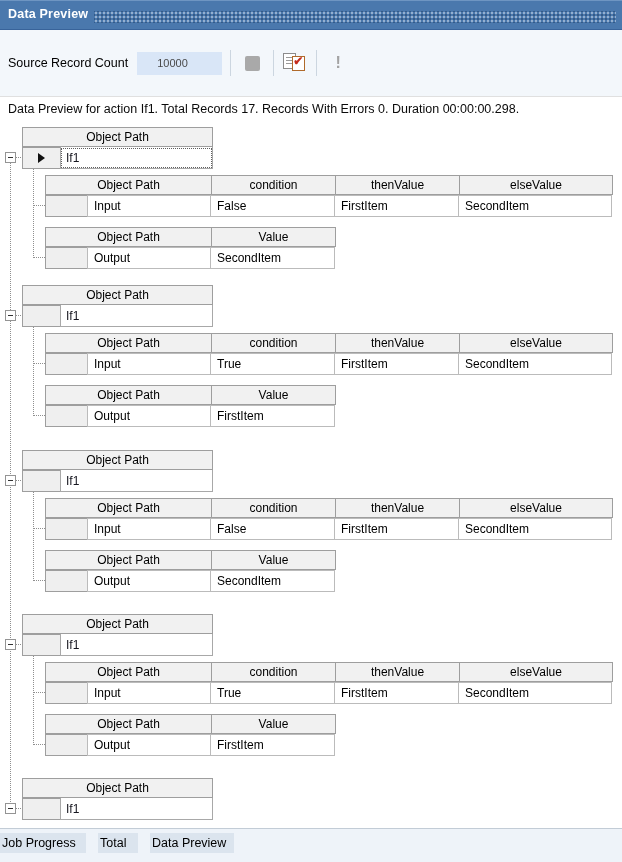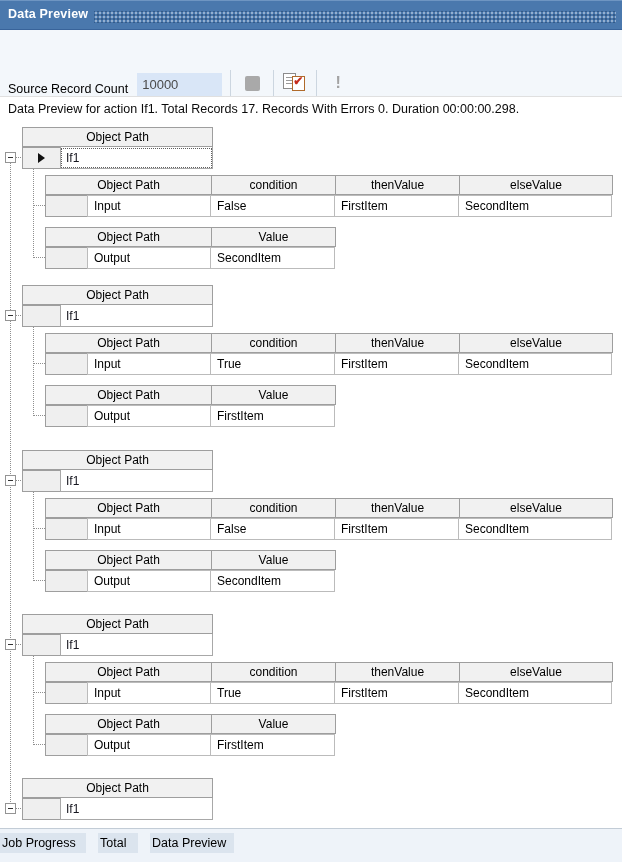--- a/index.html
+++ b/index.html
@@ -8,24 +8,24 @@
   
   .titlebar{position:absolute;top:0;left:0;width:622px;height:30px;background:var(--titlebar);
             border-top:1px solid #6e95c2;border-bottom:1px solid #38639a;box-sizing:border-box}
   .title{position:absolute;left:8px;top:6px;color:#fff;font-size:12.5px;font-weight:600;letter-spacing:.2px}
   .grip{position:absolute;left:94px;right:6px;top:10px;height:12px;
         background-image:radial-gradient(rgba(255,255,255,.55) 1px,transparent 1.5px),
                          radial-gradient(rgba(15,40,75,.5) 1px,transparent 1.5px);
         background-size:4px 4px;background-position:0 0,2px 2px;opacity:.75}
   
   .toolbar{position:absolute;top:30px;left:0;width:622px;height:66px;background:#f3f7fb;
-           display:flex;align-items:flex-end;padding-left:8px;box-sizing:border-box}
+           display:flex;align-items:center;padding-left:8px;box-sizing:border-box}
   .tlabel{font-size:12.5px;margin-right:9px;white-space:nowrap}
   .tfield{width:85px;height:23px;background:var(--field);display:flex;align-items:center;
-          padding-left:5px;box-sizing:border-box;font-size:13px;color:#4a4a4a}
+          padding-left:20px;box-sizing:border-box;font-size:11px;color:#4a4a4a}
   .tsep{width:1px;height:26px;background:#ccd6e0;margin:0 8px}
   .tbtn{width:26px;height:26px;display:flex;align-items:center;justify-content:center;position:relative}
   .stopsq{width:15px;height:15px;background:#a9a9a9;border-radius:2px}
   .vico{width:24px;height:20px;position:relative}
   .vdoc{position:absolute;left:0;top:0;width:13px;height:16px;background:#fff;border:1px solid #8c8c8c;box-sizing:border-box}
   .vdoc::before{content:"";position:absolute;left:2px;top:3px;width:7px;height:1px;background:#9a9a9a;
                 box-shadow:0 3px 0 #9a9a9a,0 6px 0 #9a9a9a}
   .vclip{position:absolute;left:9px;top:3px;width:13px;height:15px;background:#fff;
          border:1px solid var(--clip_brown);box-sizing:border-box}
   .vcheck{position:absolute;left:10px;top:1px;color:var(--check_red);font-size:12px;font-weight:bold}

